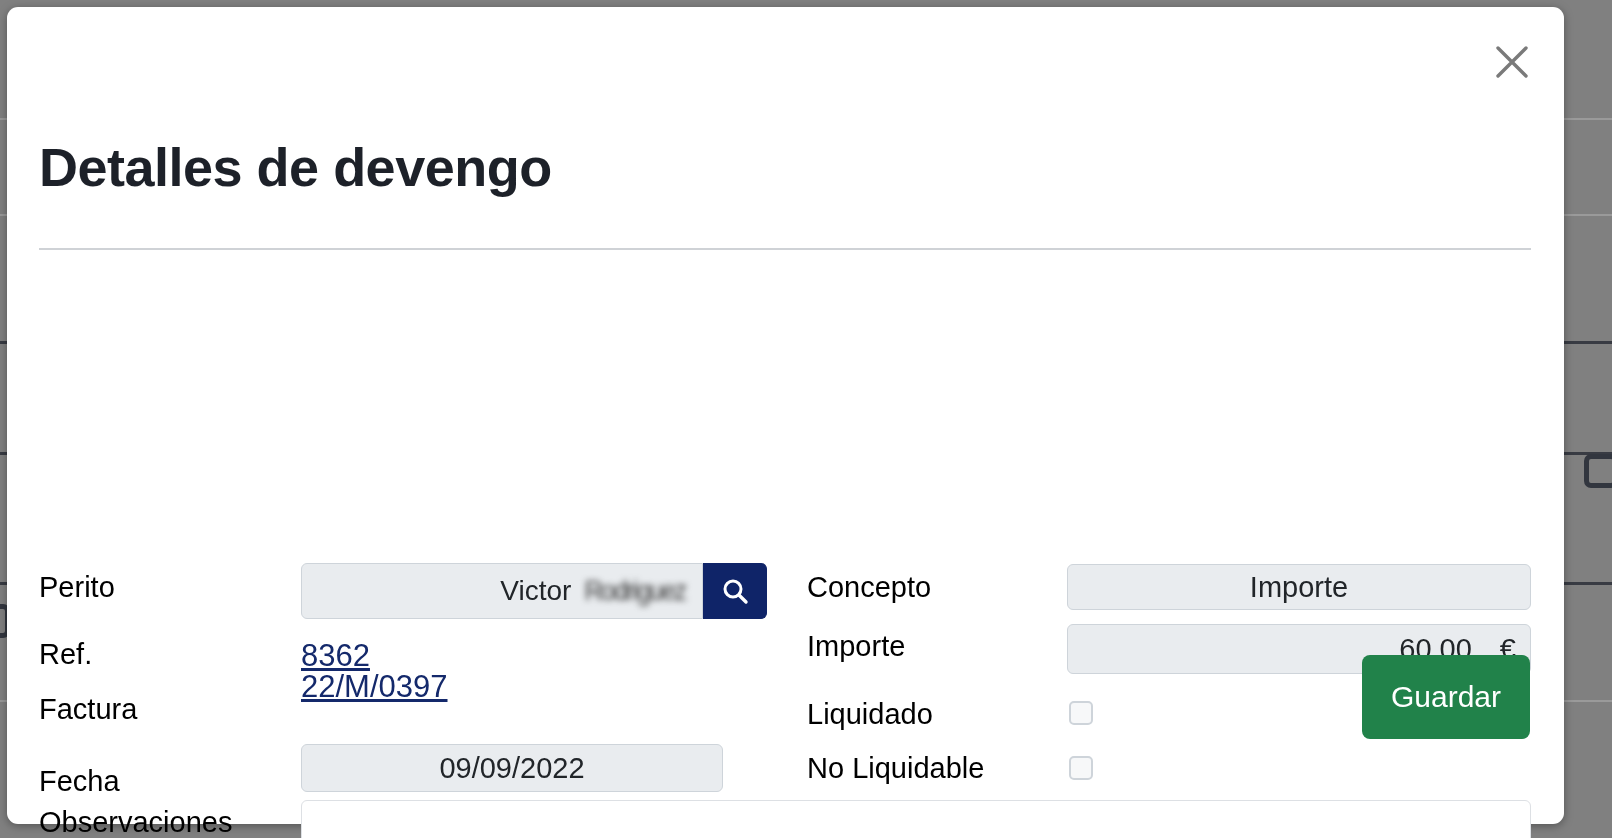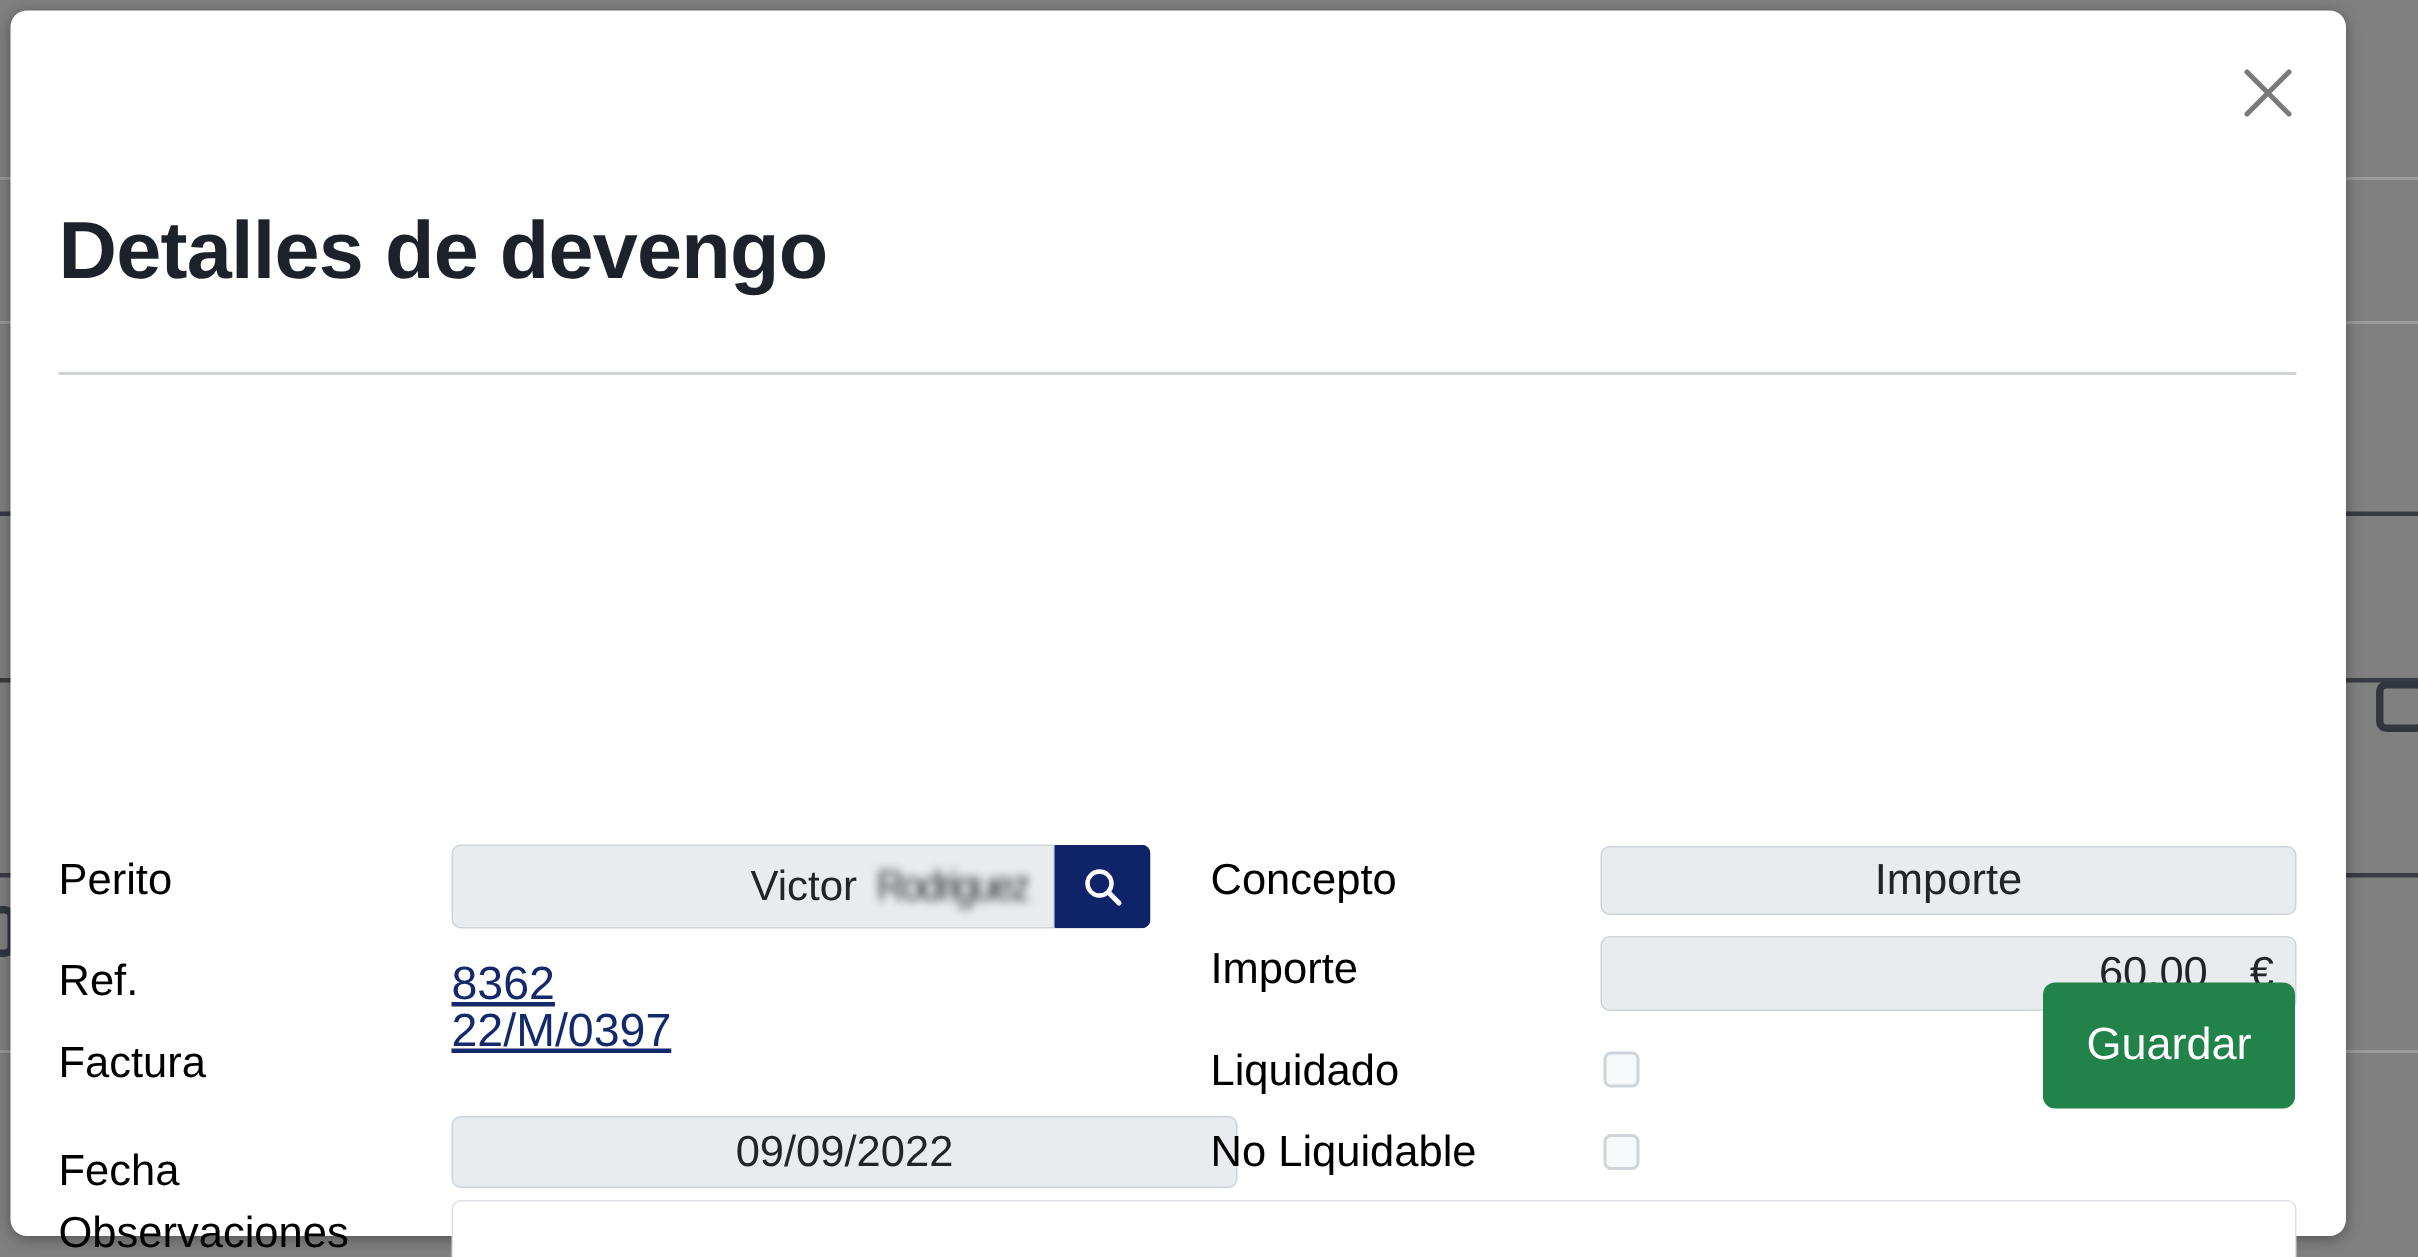--- a/index.html
+++ b/index.html
@@ -175,21 +175,21 @@
     padding: 0;
   }
 
   #ref-value     { left: 294px; top: 359px; }
   #factura-value { left: 294px; top: 390px; }
 
   #fecha-input {
     position: absolute;
     left: 294px;
     top: 465px;
-    width: 524px;
+    width: 422px;
     height: 48px;
     justify-content: center;
     font-size: 29px;
   }
 
   #obs-input {
     position: absolute;
     left: 294px;
     top: 521px;
     width: 1230px;

